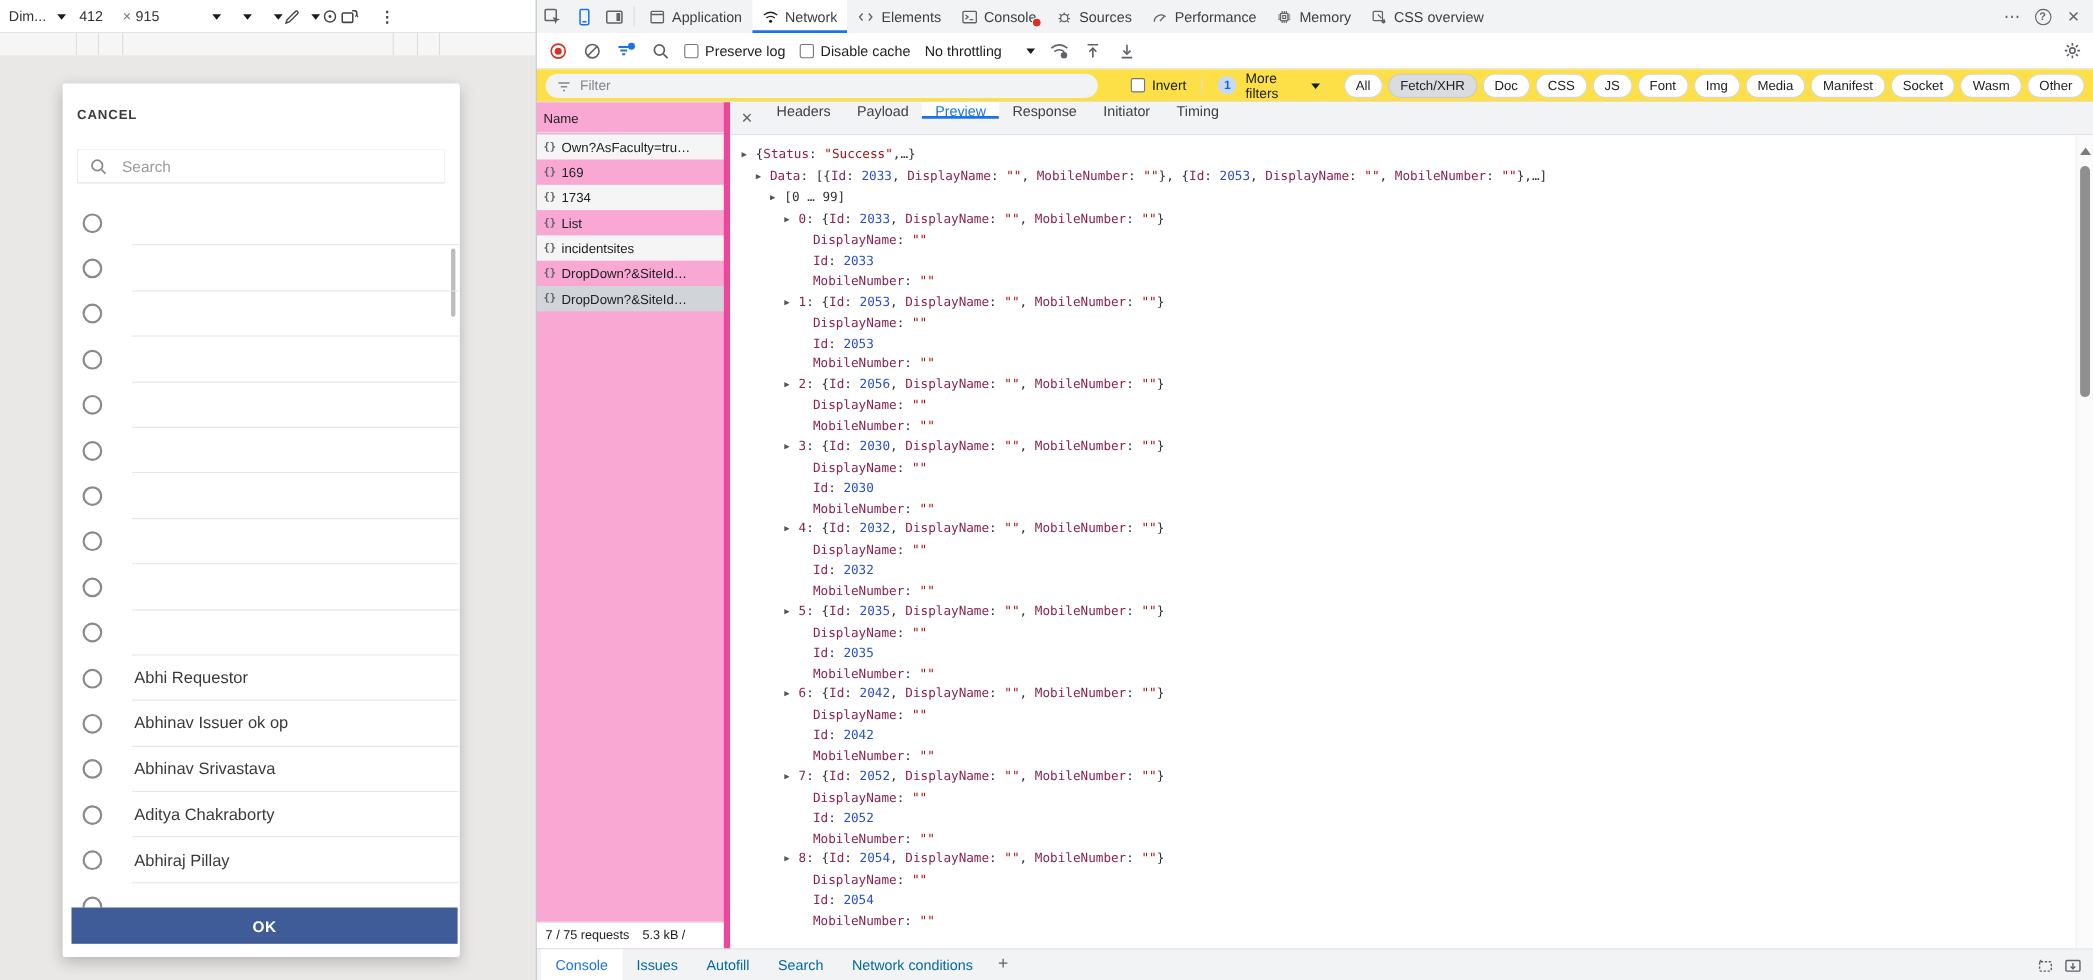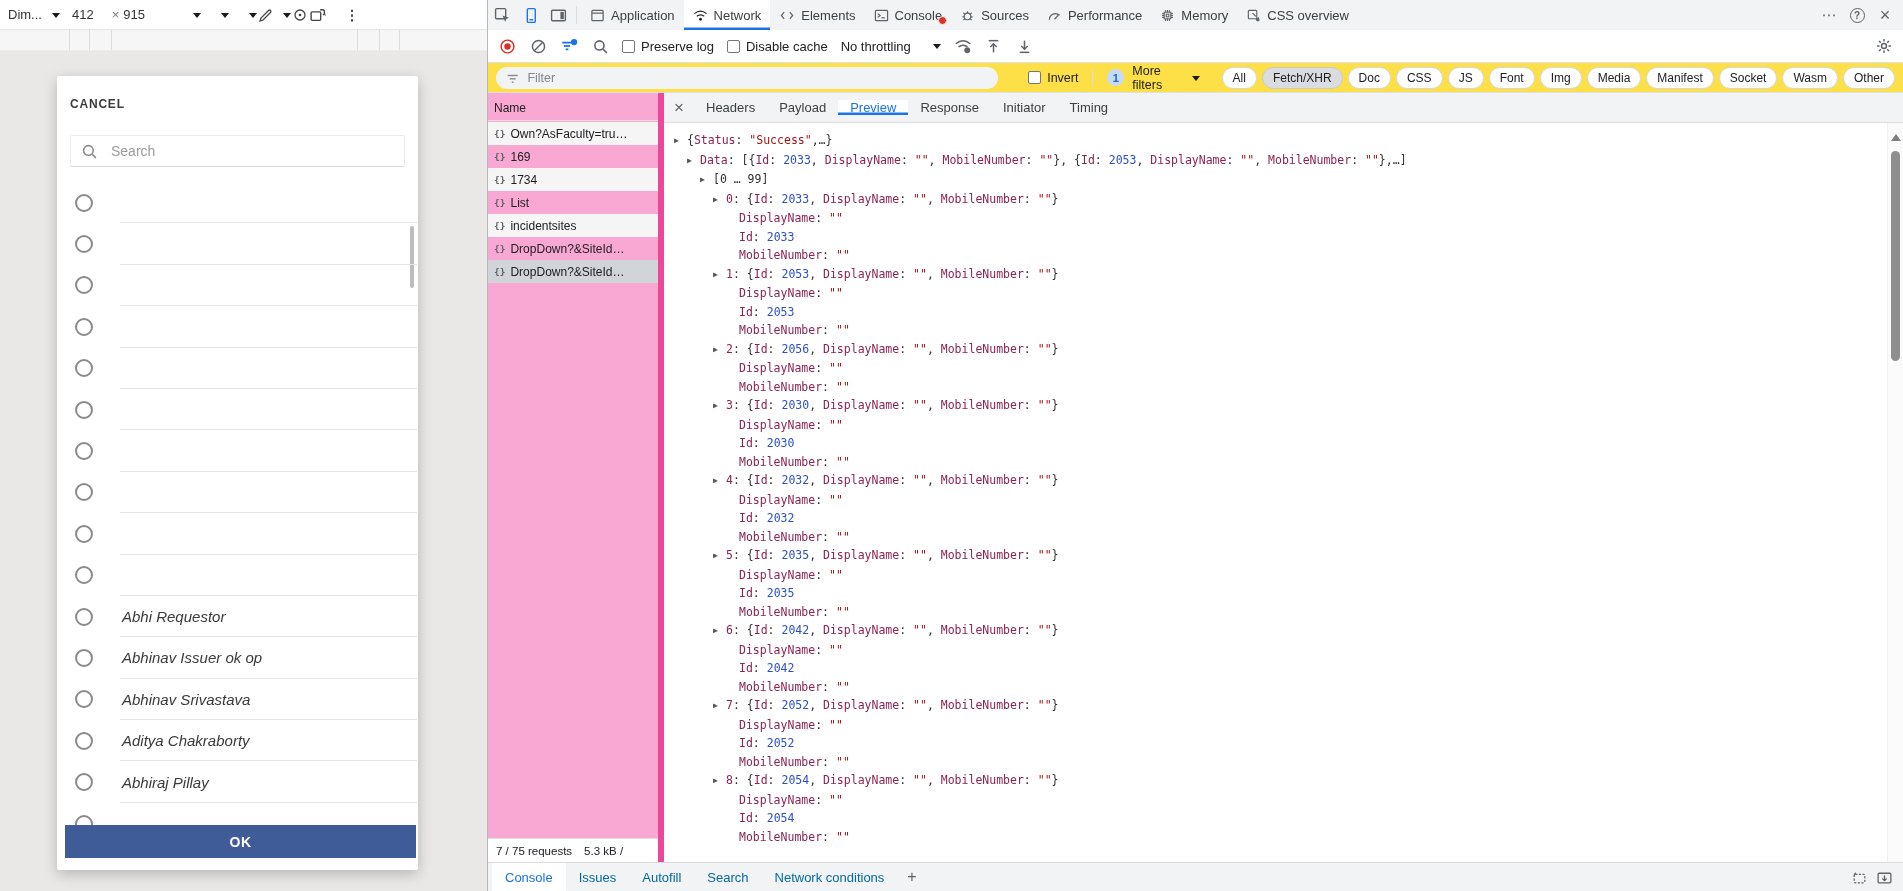--- a/index.html
+++ b/index.html
@@ -29,21 +29,21 @@
   .search-box { position:absolute; top:59px; left:13px; right:13px; height:32px; background:#fff;
                 border:1px solid #ececec; border-bottom:1px solid #d8d8d8; border-radius:2px;
                 display:flex; align-items:center; gap:13px; padding:0 10px; }
   .search-box input { border:none; outline:none; font-size:14px; color:#444; width:100%;
                       font-family:"Liberation Sans", sans-serif; background:transparent; }
   .search-box input::placeholder { color:#9b9b9b; }
   .modal-list { position:absolute; top:106px; bottom:45px; left:0; right:0; overflow:hidden; }
   .m-row { position:relative; height:41.4px; display:flex; align-items:center; padding-left:18px; gap:29px; }
   .m-row::after { content:""; position:absolute; left:63px; right:1px; bottom:0; border-bottom:1px solid #e6e6e6; }
   .radio { width:18px; height:18px; border:2px solid #8a8a8a; border-radius:50%; flex:0 0 auto; background:#fff; }
-  .m-label { font-size:15px; color:#3a3a3a;font-style:italic; }
+  .m-label { font-size:15px; color:#3a3a3a; }
   .modal-scroll-thumb { position:absolute; right:4px; top:44px; width:4px; height:62px; background:#bdbdbd; border-radius:2px; }
   .ok-button { position:absolute; left:8px; right:2px; top:749px; height:33px; background:#3f5c99;
                color:#fff; font-size:14px; font-weight:700; display:flex; align-items:center;
                justify-content:center; letter-spacing:.5px; cursor:pointer; }
 
   
   .devtools { position:absolute; left:487px; top:0; width:1416px; height:891px; background:#fff;
               border-left:1px solid #b9b9b9; display:flex; flex-direction:column; font-size:13px; }
   .dt-tabbar { height:30px; background:#f1f3f4; display:flex; align-items:stretch; flex:0 0 auto; }
   .icon-btn { width:28px; display:flex; align-items:center; justify-content:center; cursor:pointer; }
@@ -508,21 +508,21 @@
           </div>
         <div class="req-status">
           <span>7 / 75 requests</span>
           <span>5.3 kB /</span>
         </div>
       </div>
 
       <div class="preview">
         <div class="preview-tabs">
           <span class="pclose">×</span>
-          <span id="detail-tabs" style="display:flex; align-items:center;">
+          <span id="detail-tabs" style="display:flex; align-items:flex-start;">
               <span class="ptab">Headers</span>
               <span class="ptab">Payload</span>
               <span class="ptab active">Preview</span>
               <span class="ptab">Response</span>
               <span class="ptab">Initiator</span>
               <span class="ptab">Timing</span>
             </span>
         </div>
         <div class="json-pane" id="json-pane">
             <div class="jline" style="padding-left: 0px;"><span class="jarrow">▶</span><span>{</span><span class="jk">Status</span><span>: </span><span class="js">"Success"</span><span>,…}</span></div>

